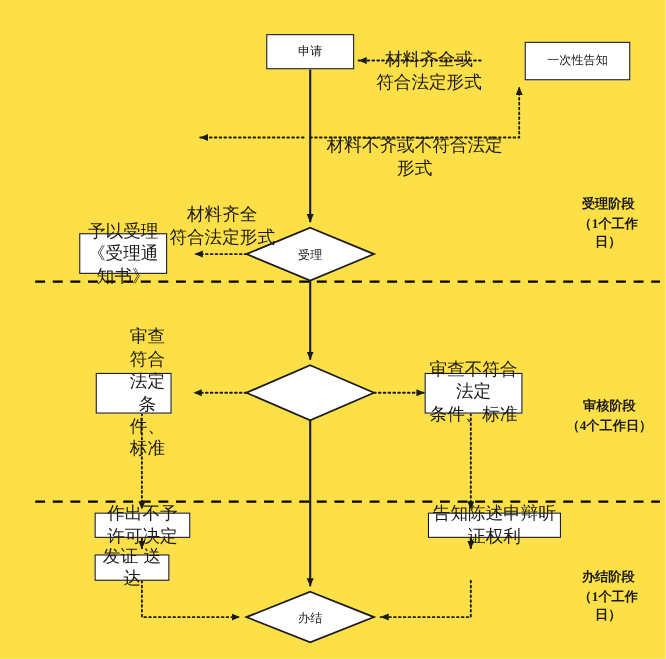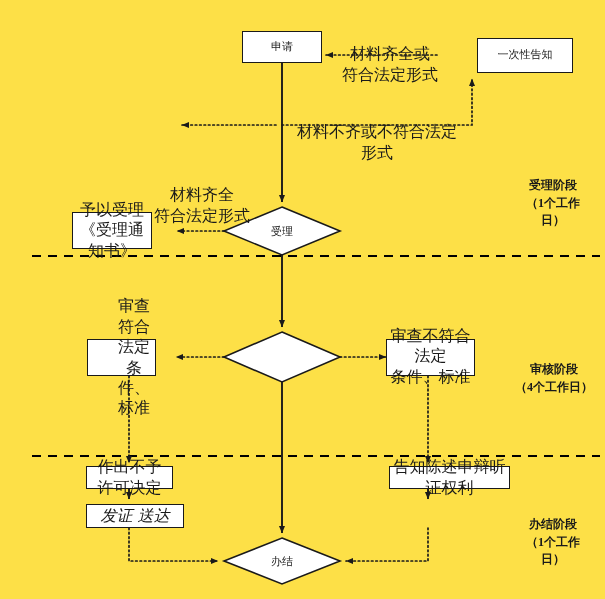--- a/index.html
+++ b/index.html
@@ -163,21 +163,21 @@
 
   <div class="node box fs10" style="left:386px; top:339px; width:89px; height:37px;font-family:Liberation Mono, monospace;">
     <span class="box-label">审查不符合法定
 条件、标准</span>
   </div>
 
   <div class="node box fs10" style="left:86px; top:466px; width:87px; height:23px;">
     <span class="box-label">作出不予许可决定</span>
   </div>
 
-  <div class="node box fs10" style="left:86px; top:504px; width:98px; height:24px;font-style:italic;">
+  <div class="node box fs10" style="left:86px; top:504px; width:68px; height:24px;">
     <span class="box-label">发证  送达</span>
   </div>
 
   <div class="node box fs10" style="left:374px; top:466px; width:121px; height:23px;margin-left:15px;">
     <span class="box-label">告知陈述申辩听证权利</span>
   </div>
 
 
   <div class="edge-label fs10" style="left:330px; top:23px; width:120px;">
     <span>材料齐全或

